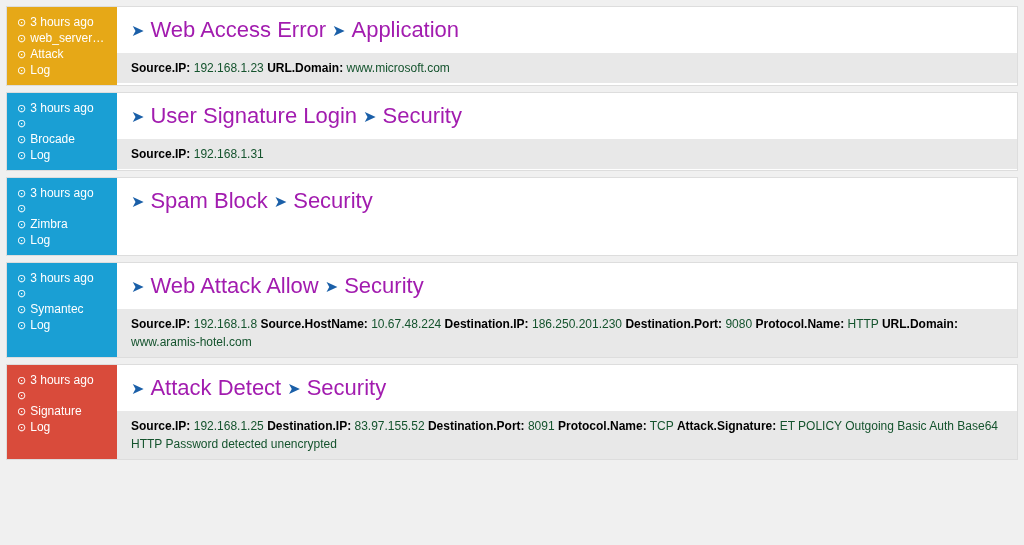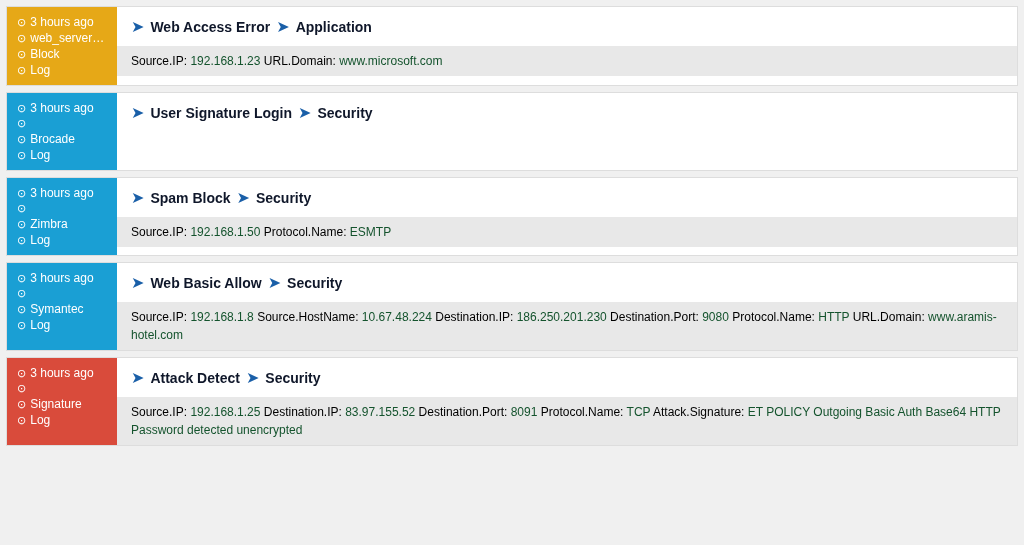--- a/index.html
+++ b/index.html
@@ -62,35 +62,35 @@
       align-items: center;
       gap: 6px;
     }
 
     .event-title-bar .arrow {
       color: #1a5fa8;
       font-size: 16px;
     }
 
     .event-title-bar .title-text {
-      color: #0f172a;
-      font-size: 14px;
-      font-weight: bold;
+      color: #a21caf;
+      font-size: 22px;
+      font-weight: normal;
     }
 
     .event-detail-bar {
       padding: 6px 14px;
       background: #e8e8e8;
       font-size: 12px;
       color: #333;
       line-height: 1.5;
     }
 
     .event-detail-bar .field-label {
-      font-weight: normal;
+      font-weight: bold;
       color: #000;
     }
 
     .event-detail-bar .field-value {
       color: #14532d;
     }
   </style>
 </head>
 <body>
 
@@ -100,21 +100,21 @@
         <div class="sidebar-row">
           <span class="icon">⊙</span>
           <span class="sidebar-text">3 hours ago</span>
         </div>
         <div class="sidebar-row">
           <span class="icon">⊙</span>
           <span class="sidebar-text">web_server_mas</span>
         </div>
         <div class="sidebar-row">
           <span class="icon">⊙</span>
-          <span class="sidebar-text">Block</span>
+          <span class="sidebar-text">Attack</span>
         </div>
         <div class="sidebar-row">
           <span class="icon">⊙</span>
           <span class="sidebar-text">Log</span>
         </div>
       </div>
       <div class="event-content">
         <div class="event-title-bar">
       <span class="arrow">➤</span>
       <span class="title-text">Web Access Error</span>
@@ -143,20 +143,21 @@
           <span class="sidebar-text">Log</span>
         </div>
       </div>
       <div class="event-content">
         <div class="event-title-bar">
       <span class="arrow">➤</span>
       <span class="title-text">User Signature Login</span>
       <span class="arrow">➤</span>
       <span class="title-text">Security</span>
     </div>
+        <div class="event-detail-bar"><span class="field-label">Source.IP:</span> <span class="field-value">192.168.1.31</span></div>
       </div>
     </div>
     <div class="event-row">
       <div class="event-sidebar blue">
         <div class="sidebar-row">
           <span class="icon">⊙</span>
           <span class="sidebar-text">3 hours ago</span>
         </div>
         <div class="sidebar-row">
           <span class="icon">⊙</span>
@@ -171,21 +172,20 @@
           <span class="sidebar-text">Log</span>
         </div>
       </div>
       <div class="event-content">
         <div class="event-title-bar">
       <span class="arrow">➤</span>
       <span class="title-text">Spam Block</span>
       <span class="arrow">➤</span>
       <span class="title-text">Security</span>
     </div>
-        <div class="event-detail-bar"><span class="field-label">Source.IP:</span> <span class="field-value">192.168.1.50</span> <span class="field-label">Protocol.Name:</span> <span class="field-value">ESMTP</span></div>
       </div>
     </div>
     <div class="event-row">
       <div class="event-sidebar blue">
         <div class="sidebar-row">
           <span class="icon">⊙</span>
           <span class="sidebar-text">3 hours ago</span>
         </div>
         <div class="sidebar-row">
           <span class="icon">⊙</span>
@@ -196,21 +196,21 @@
           <span class="sidebar-text">Symantec</span>
         </div>
         <div class="sidebar-row">
           <span class="icon">⊙</span>
           <span class="sidebar-text">Log</span>
         </div>
       </div>
       <div class="event-content">
         <div class="event-title-bar">
       <span class="arrow">➤</span>
-      <span class="title-text">Web Basic Allow</span>
+      <span class="title-text">Web Attack Allow</span>
       <span class="arrow">➤</span>
       <span class="title-text">Security</span>
     </div>
         <div class="event-detail-bar"><span class="field-label">Source.IP:</span> <span class="field-value">192.168.1.8</span> <span class="field-label">Source.HostName:</span> <span class="field-value">10.67.48.224</span> <span class="field-label">Destination.IP:</span> <span class="field-value">186.250.201.230</span> <span class="field-label">Destination.Port:</span> <span class="field-value">9080</span> <span class="field-label">Protocol.Name:</span> <span class="field-value">HTTP</span> <span class="field-label">URL.Domain:</span> <span class="field-value">www.aramis-hotel.com</span></div>
       </div>
     </div>
     <div class="event-row">
       <div class="event-sidebar red">
         <div class="sidebar-row">
           <span class="icon">⊙</span>

